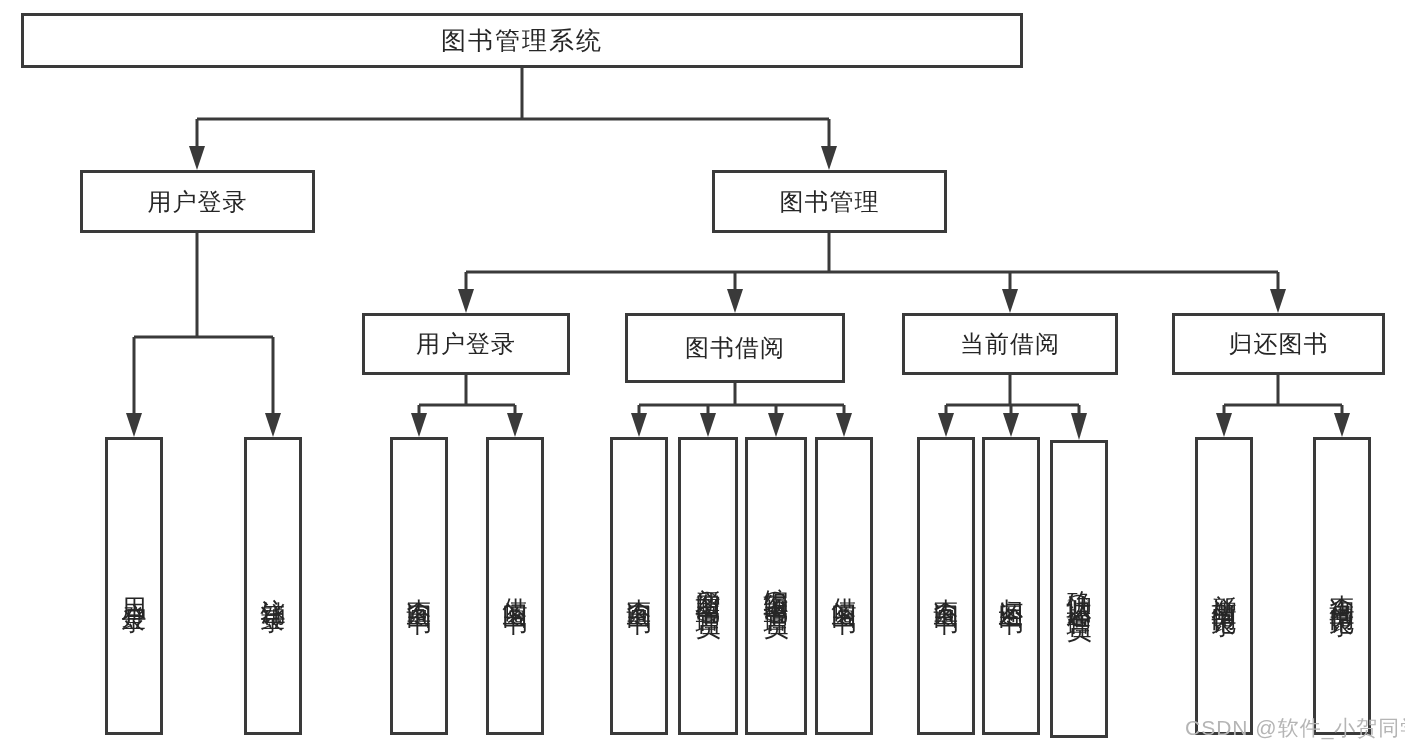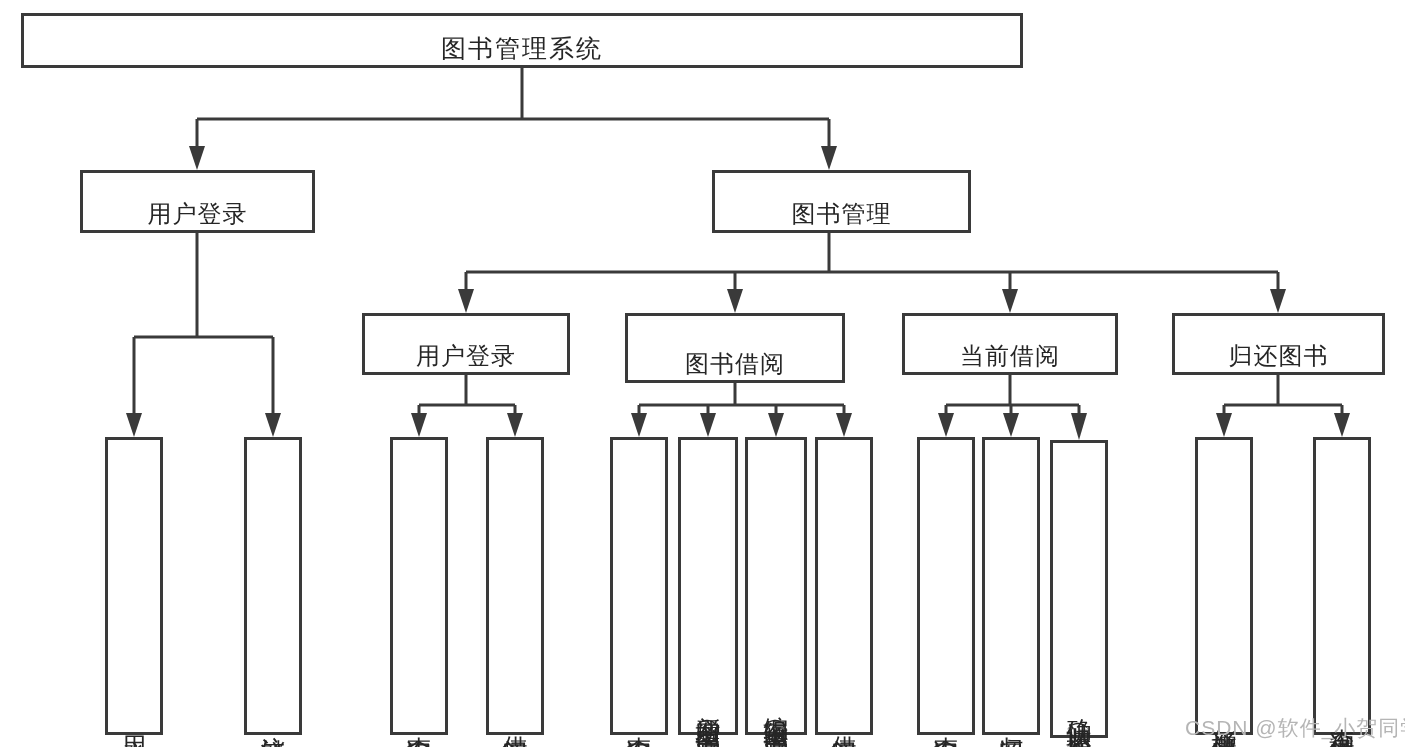--- a/index.html
+++ b/index.html
@@ -9,21 +9,21 @@
     background:#ffffff;
     font-family:"Liberation Sans","DejaVu Sans",sans-serif;
     overflow:hidden;
   }
   #connectors{position:absolute;left:0;top:0;width:1405px;height:747px;}
   .node{
     position:absolute;
     box-sizing:border-box;
     background:#ffffff;
     border:3px solid #3a3a3a;
-    display:flex;align-items:flex-end;justify-content:center;
+    display:flex;align-items:center;justify-content:center;
     color:#262626;
   }
   .node.h span{
     font-size:24px;letter-spacing:1px;white-space:nowrap;
   }
   .node.root span{font-size:25px;letter-spacing:2px;}
   .node.v span{
     writing-mode:vertical-rl;
     font-size:25px;
     letter-spacing:4px;
@@ -85,21 +85,21 @@
     </g>
   </svg>
 
   <div class="node h root" style="left:21px;top:13px;width:1002px;height:55px">
     <span>图书管理系统</span>
   </div>
 
   <div class="node h" style="left:80px;top:170px;width:235px;height:63px">
     <span>用户登录</span>
   </div>
-  <div class="node h" style="left:712px;top:170px;width:259px;height:63px">
+  <div class="node h" style="left:712px;top:170px;width:235px;height:63px">
     <span>图书管理</span>
   </div>
 
   <div class="node h" style="left:362px;top:313px;width:208px;height:62px">
     <span>用户登录</span>
   </div>
   <div class="node h" style="left:625px;top:313px;width:220px;height:70px">
     <span>图书借阅</span>
   </div>
   <div class="node h" style="left:902px;top:313px;width:216px;height:62px">

